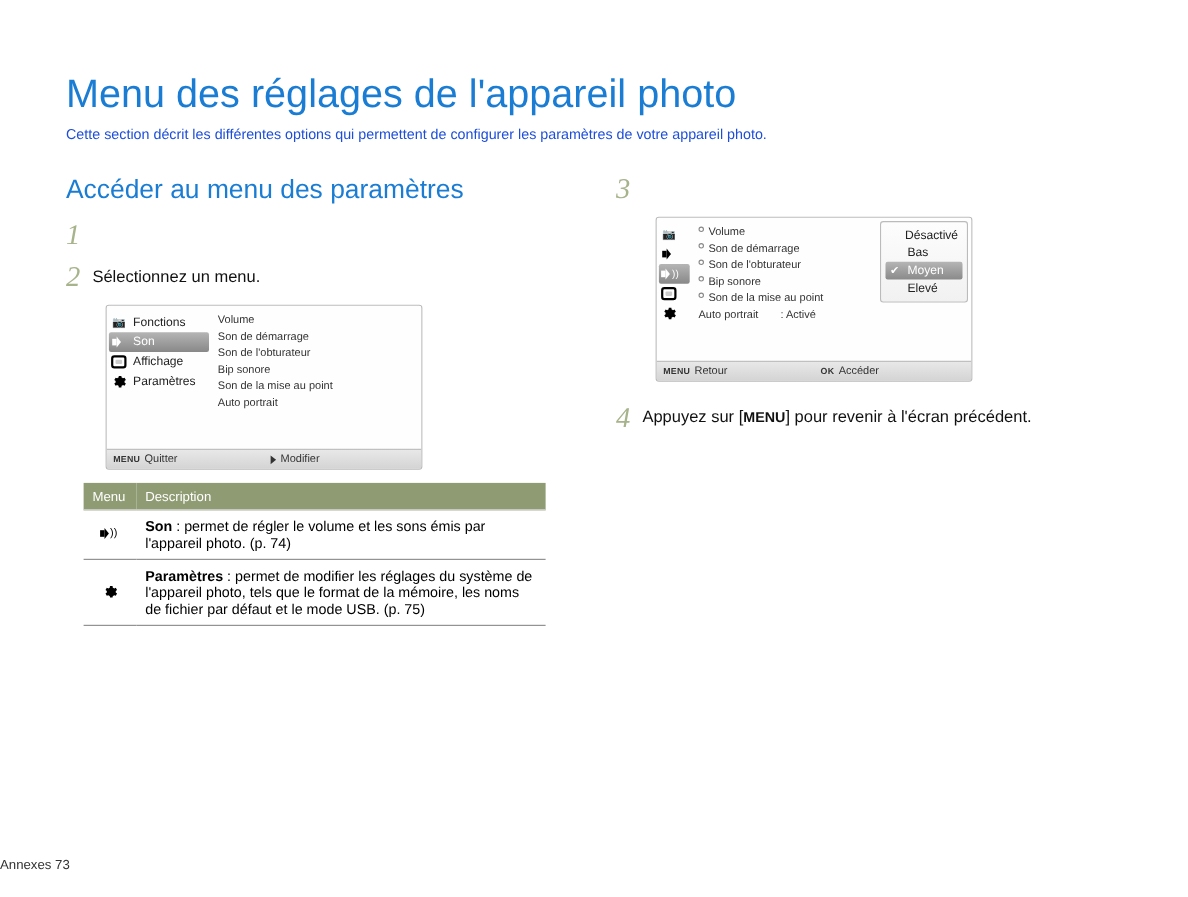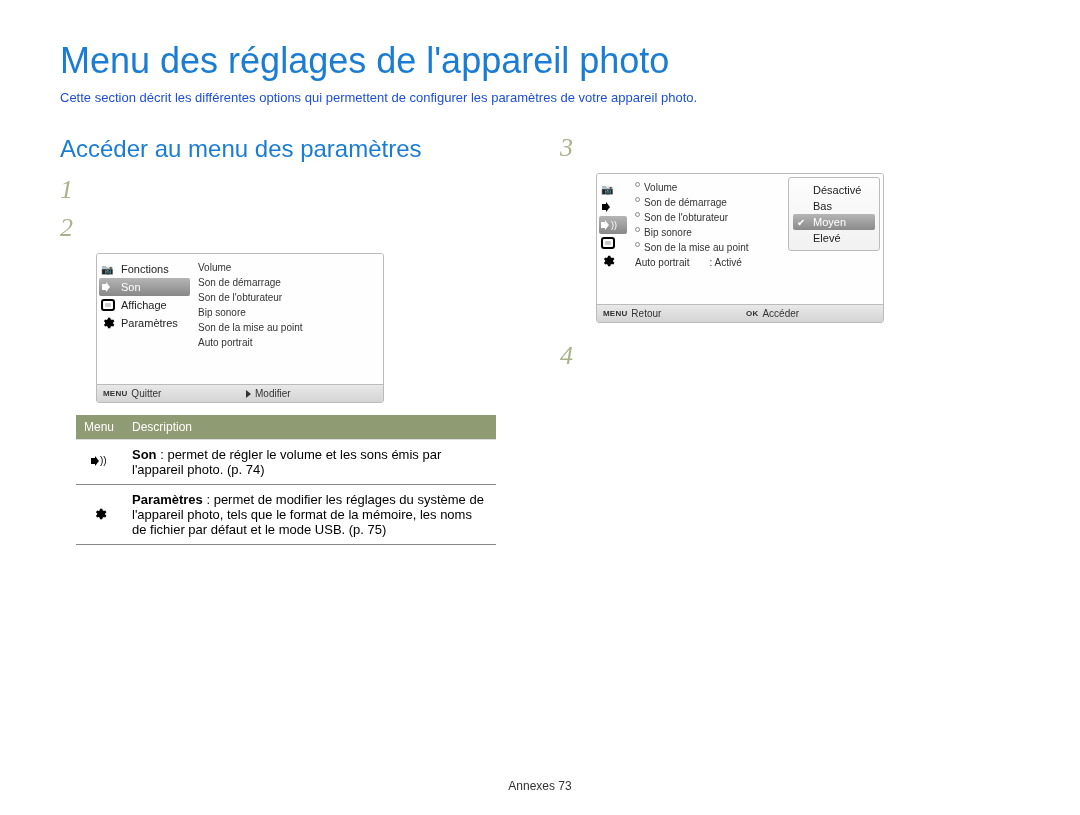--- a/index.html
+++ b/index.html
@@ -6,21 +6,21 @@
   body {
     margin: 0;
     width: 1080px;
     height: 815px;
     background: #fff;
     font-family: Arial, Helvetica, sans-serif;
     color: #000;
     position: relative;
   }
   .page {
-    padding: 40px 60px 20px 60px;
+    padding: 64px 60px 20px 60px;
   }
   .main-title {
     color: #1a7dd3;
     font-size: 36px;
     font-weight: 400;
     margin: 0 0 8px 0;
   }
   .intro {
     font-size: 13px;
     color: #1d4ed8;
@@ -115,21 +115,21 @@
     align-items: flex-start;
     gap: 4px;
   }
   .right-item .dot {
     width: 5px; height: 5px; border: 1px solid #888; border-radius: 50%;
   }
   .screen-overlay {
     position: absolute;
     top: 3px;
     right: 3px;
-    width: 92px;
+    width: 80px;
     background: linear-gradient(#fdfdfd,#f1f1f1);
     border: 1px solid #bbb;
     border-radius: 3px;
     font-size: 11px;
     padding: 4px;
   }
   .overlay-opt {
     padding: 2px 4px;
     display: flex;
     align-items: center;
@@ -196,21 +196,20 @@
   .def-table td.icon-cell {
     text-align: center;
     vertical-align: middle;
     font-size: 18px;
   }
   .bold { font-weight: bold; }
   .page-footer {
     position: absolute;
     bottom: 22px;
     left: 0; right: 0;
-    text-align: center;
     font-size: 12px;
     color: #333;
   }
   
   .ic-camera::before { content: "📷"; font-size: 10px; }
   .ic-speaker { width:12px; height:12px; display:inline-block; position:relative; }
   .ic-speaker::before { content:""; position:absolute; left:0; top:3px; width:4px; height:6px; background:#000; }
   .ic-speaker::after { content:""; position:absolute; left:4px; top:1px; width:0; height:0; border-top:5px solid transparent; border-bottom:5px solid transparent; border-left:4px solid #000; }
   .ic-speaker-waves { width:18px; height:14px; display:inline-block; position:relative; }
   .ic-speaker-waves::before { content:""; position:absolute; left:0; top:4px; width:4px; height:6px; background:#000; }
@@ -232,20 +231,21 @@
 
     <div class="col">
       <h2 class="subsection-title">Accéder au menu des paramètres</h2>
 
       <div class="step">
         <span class="step-num">1</span>
       </div>
 
       <div class="step">
         <span class="step-num">2</span>
+        <span class="step-text">Sélectionnez un menu.</span>
       </div>
 
       <div class="screen">
         <div class="screen-body">
           <div class="screen-left">
             <div class="left-item">
               <span class="left-icon ic-camera"></span>
               <span>Fonctions</span>
             </div>
             <div class="left-item selected">
@@ -422,20 +422,23 @@
           </div>
           <div class="footer-half">
             <span class="footer-label">OK</span>
             <span>Accéder</span>
           </div>
         </div>
       </div>
 
       <div class="step" style="margin-top:20px;">
         <span class="step-num">4</span>
+        <span class="step-text">
+          <span>Appuyez sur [</span><span class="menu-key">MENU</span><span>] pour revenir à l'écran précédent.</span>
+        </span>
       </div>
     </div>
   </div>
 </div>
 
 <div class="page-footer">
   <span>Annexes</span>
   <span>73</span>
 </div>
 

